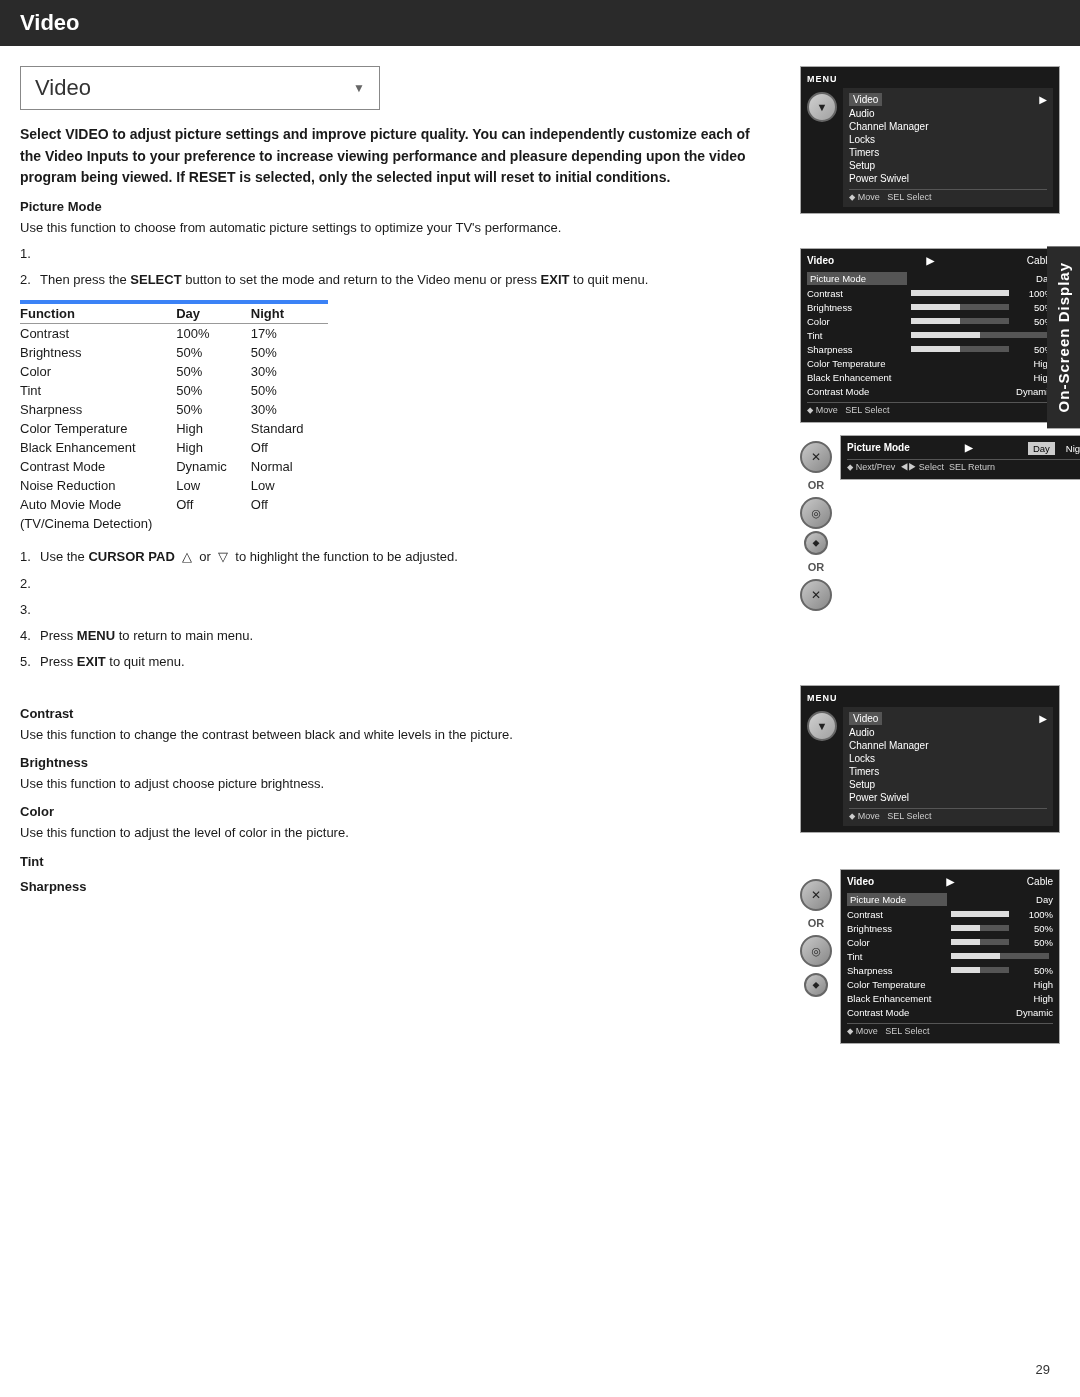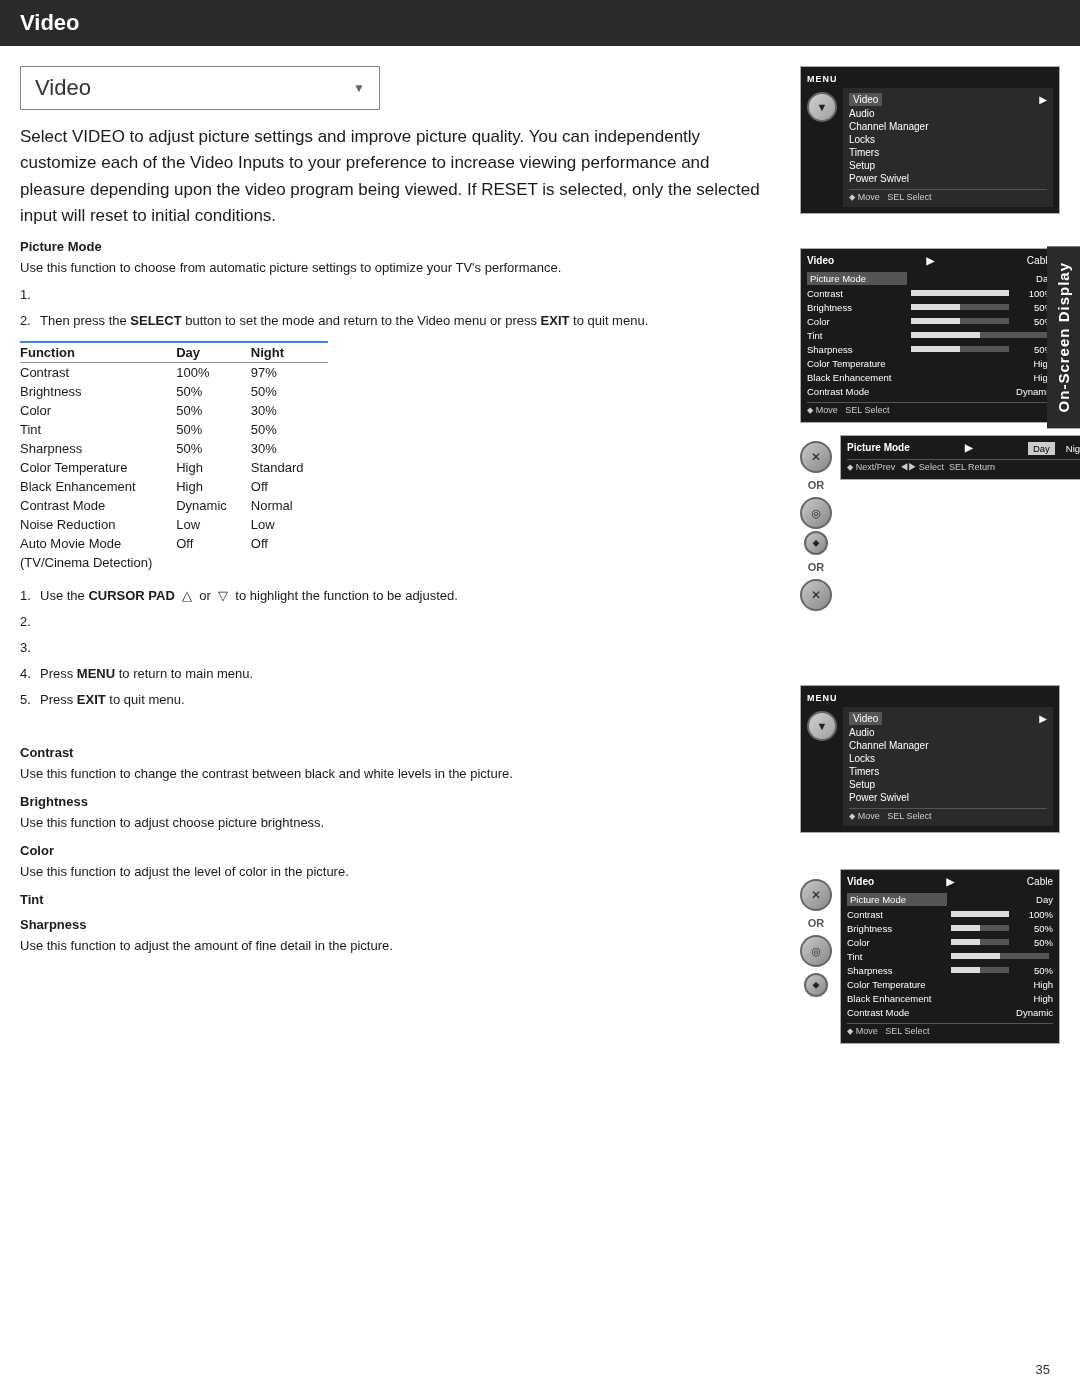--- a/index.html
+++ b/index.html
@@ -58,23 +58,24 @@
       margin-bottom: 14px;
       width: 360px;
     }
     .video-title-box .arrow-down {
       font-size: 12px;
       color: #666;
     }
 
     
     .description {
-      font-size: 17px;
+      font-size: 14px;
       line-height: 1.55;
       color: #1a1a1a;
+      font-weight: bold;
     }
 
     
     .section-heading {
       font-weight: bold;
       font-size: 13px;
       margin-bottom: 4px;
       margin-top: 10px;
     }
 
@@ -94,21 +95,21 @@
     .function-table th {
       font-weight: bold;
       text-align: left;
       padding: 2px 24px 2px 0;
       border-bottom: 1px solid #999;
     }
     .function-table td {
       padding: 2px 24px 2px 0;
     }
     .function-table tr:first-child th {
-      border-top: 2px solid #3b82f6;
+      border-top: 4px solid #3b82f6;
     }
 
     
     .side-tab {
       position: absolute;
       right: 0;
       top: 200px;
       writing-mode: vertical-rl;
       text-orientation: mixed;
       transform: rotate(180deg);
@@ -358,21 +359,21 @@
         <tr>
           <th>Function</th>
           <th>Day</th>
           <th>Night</th>
         </tr>
       </thead>
       <tbody id="function-table-body">
       <tr>
             <td style="padding-right: 40px;">Contrast</td>
             <td>100%</td>
-            <td>97%</td>
+            <td>17%</td>
           </tr>
           <tr>
             <td>Brightness</td>
             <td>50%</td>
             <td>50%</td>
           </tr>
           <tr>
             <td>Color</td>
             <td>50%</td>
             <td>30%</td>
@@ -453,21 +454,20 @@
     </div>
     <div>
       <p class="section-heading">Color</p>
       <p class="section-body">Use this function to adjust the level of color in the picture.</p>
     </div>
     <div>
       <p class="section-heading">Tint</p>
     </div>
     <div>
       <p class="section-heading">Sharpness</p>
-      <p class="section-body">Use this function to adjust the amount of fine detail in the picture.</p>
     </div>
 
   </div>
 
   <div class="right-col">
 
     <div class="menu-screenshot">
       <div class="menu-label">
         <span style="display:inline-flex;align-items:center;gap:4px;">
           <span style="font-size:9px;">MENU</span>
@@ -709,13 +709,13 @@
         <div class="vs-nav">⬥ Move &nbsp; SEL Select</div>
       </div>
     </div>
 
   </div>
 
   <div class="side-tab">On-Screen Display</div>
 
 </div>
 
-<div class="page-number">35</div>
+<div class="page-number">29</div>
 
 </body></html>

